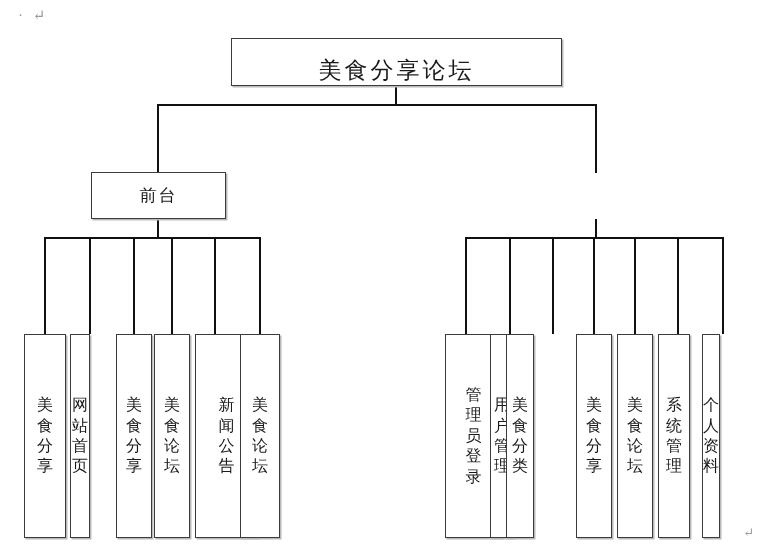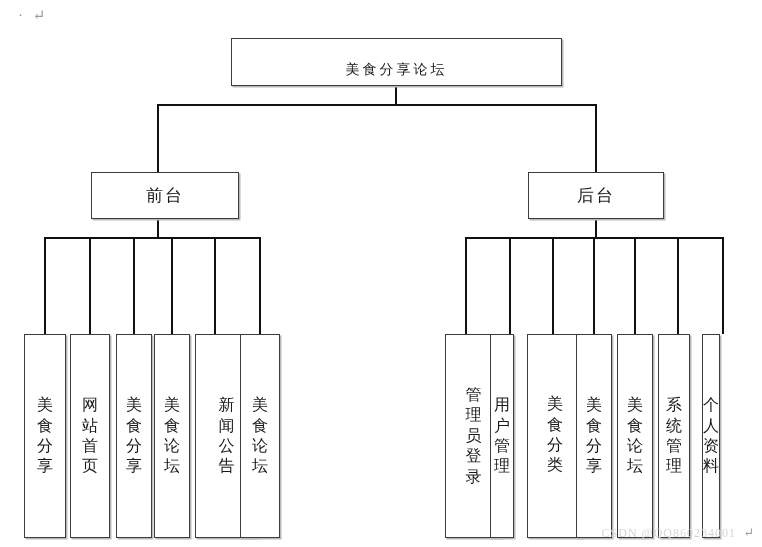--- a/index.html
+++ b/index.html
@@ -46,25 +46,25 @@
   }
   .node-label {
     font-size: 17px;
     letter-spacing: 2px;
     color: #1a1a1a;
     white-space: nowrap;
   }
 
   
   .node.root { left: 231px; top: 38px; width: 331px; height: 48px; }
-  .node.root .node-label { font-size: 14px; letter-spacing: 3px; margin-top: 16px; }
+  .node.root .node-label { font-size: 23px; letter-spacing: 3px; margin-top: 16px; }
 
   
   .node.branch { top: 172px; height: 47px; }
-  .node.branch-front { left: 91px; width: 148px; }
+  .node.branch-front { left: 91px; width: 135px; }
   .node.branch-back  { left: 528px; width: 136px; }
 
   
   .node.leaf {
     top: 334px;
     height: 204px;
     align-items: center;
     justify-content: center;
     border: 1px solid #3c3c3c;
   }
@@ -122,37 +122,34 @@
   </div>
 
   <div class="line v" style="left:395px; top:86px; width:2px; height:19px;"></div>
   <div class="line h" style="left:157px; top:104px; width:440px; height:2px;"></div>
   <div class="line v" style="left:157px; top:104px; width:2px; height:69px;"></div>
   <div class="line v" style="left:595px; top:104px; width:2px; height:69px;"></div>
 
   <div class="node branch branch-front">
     <span class="node-label">前台</span>
   </div>
-  <div class="node branch branch-back">
-    <span class="node-label">后台</span>
-  </div>
 
   <div class="line v" style="left:157px; top:219px; width:2px; height:20px;"></div>
   <div class="line h" style="left:44px; top:237px; width:217px; height:2px;"></div>
 
   <div class="line v" style="left:595px; top:219px; width:2px; height:20px;"></div>
   <div class="line h" style="left:465px; top:237px; width:258px; height:2px;"></div>
 
   <div id="leaf-layer">
       <div class="line v" style="left: 44px; top: 237px; height: 97px;"></div>
       <div class="node leaf" style="left: 24px; width: 42px;">
         <span class="leaf-label">美食分享</span>
       </div>
       <div class="line v" style="left: 89px; top: 237px; height: 97px;"></div>
-      <div class="node leaf" style="left: 70px; width: 40px;">
+      <div class="node leaf" style="left: 70px; width: 20px;">
         <span class="leaf-label">网站首页</span>
       </div>
       <div class="line v" style="left: 133px; top: 237px; height: 97px;"></div>
       <div class="node leaf" style="left: 116px; width: 36px;">
         <span class="leaf-label">美食分享</span>
       </div>
       <div class="line v" style="left: 171px; top: 237px; height: 97px;"></div>
       <div class="node leaf" style="left: 154px; width: 36px;">
         <span class="leaf-label">美食论坛</span>
       </div>
@@ -166,37 +163,36 @@
       </div>
       <div class="line v" style="left: 465px; top: 237px; height: 97px;"></div>
       <div class="node leaf" style="left: 445px; width: 57px;">
         <span class="leaf-label">管理员登录</span>
       </div>
       <div class="line v" style="left: 509px; top: 237px; height: 97px;"></div>
       <div class="node leaf" style="left: 490px; width: 24px;">
         <span class="leaf-label">用户管理</span>
       </div>
       <div class="line v" style="left: 552px; top: 237px; height: 97px;"></div>
-      <div class="node leaf" style="left: 527px; width: 56px; font-family: Liberation Mono, monospace;">
+      <div class="node leaf" style="left: 506px; width: 28px;">
         <span class="leaf-label">美食分类</span>
       </div>
       <div class="line v" style="left: 593px; top: 237px; height: 97px;"></div>
       <div class="node leaf" style="left: 576px; width: 36px;">
         <span class="leaf-label">美食分享</span>
       </div>
       <div class="line v" style="left: 634px; top: 237px; height: 97px;"></div>
       <div class="node leaf" style="left: 617px; width: 36px;">
         <span class="leaf-label">美食论坛</span>
       </div>
       <div class="line v" style="left: 677px; top: 237px; height: 97px;"></div>
       <div class="node leaf" style="left: 658px; width: 32px;">
         <span class="leaf-label">系统管理</span>
       </div>
       <div class="line v" style="left: 722px; top: 237px; height: 97px;"></div>
       <div class="node leaf" style="left: 702px; width: 18px;">
         <span class="leaf-label">个人资料</span>
       </div>
     </div>
 
-  <div class="watermark">CSDN @QQ860234001</div>
   <div class="wm-return">↵</div>
 
 </div>
 
 </body></html>

